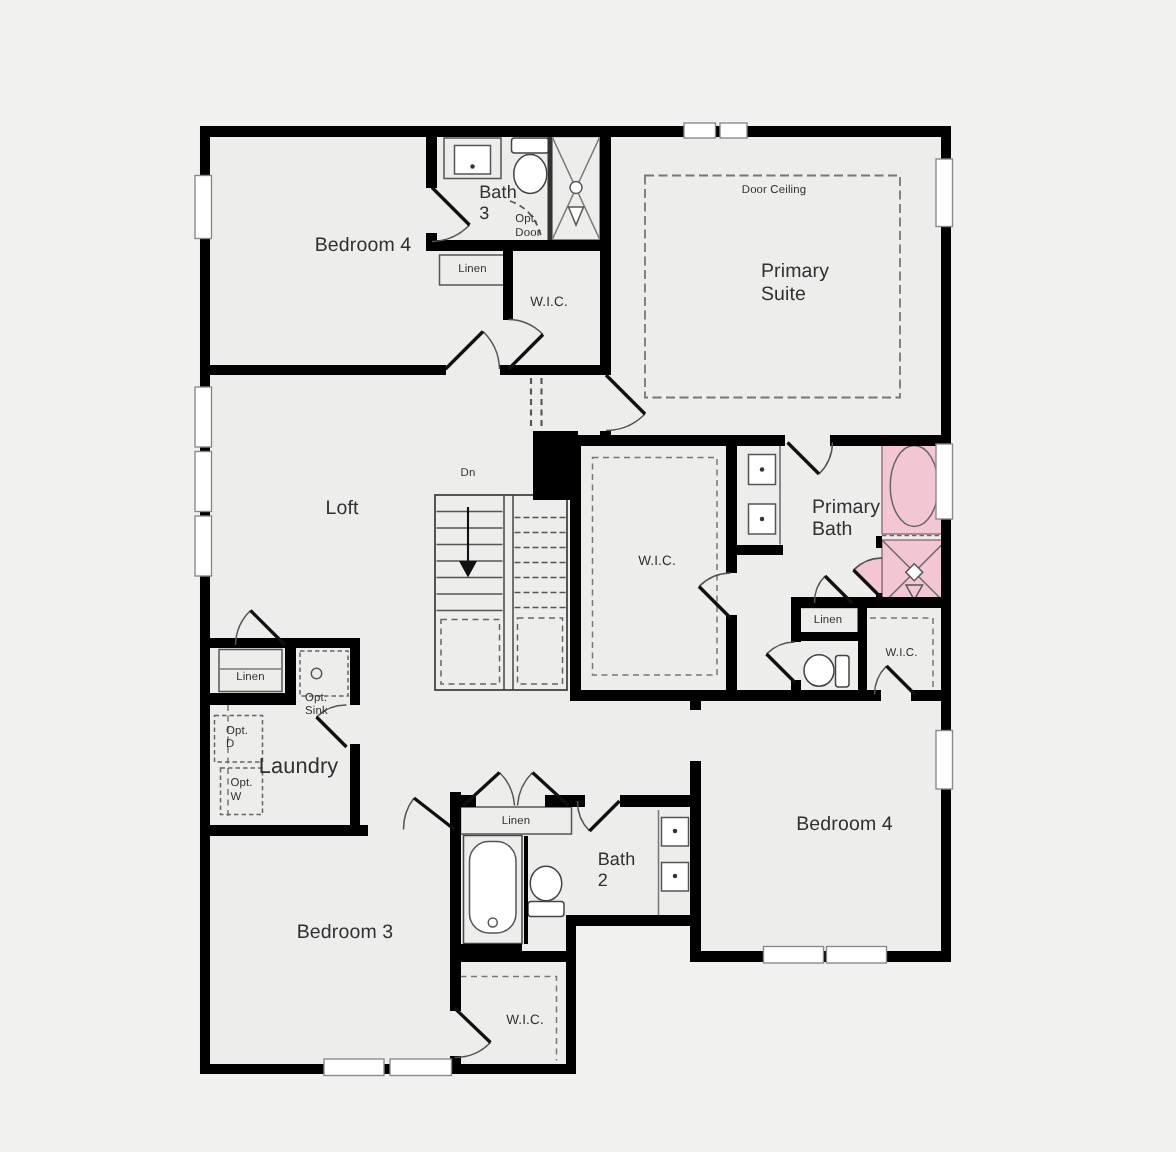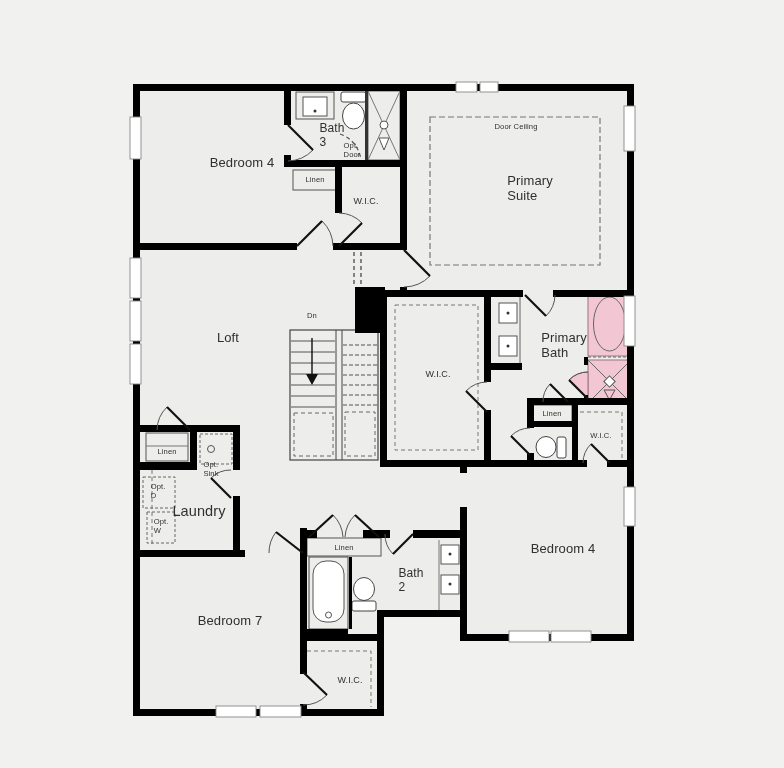--- a/index.html
+++ b/index.html
@@ -283,20 +283,20 @@
   <div class="lbl tiny" style="left:552px;top:414px">Linen</div>
   <div class="lbl tiny" style="left:601px;top:436px">W.I.C.</div>
   <div class="lbl tiny" style="left:167px;top:452px">Linen</div>
   <div class="lbl tiny" style="left:211px;top:470px">Opt.
 Sink</div>
   <div class="lbl tiny" style="left:158px;top:492px">Opt.
 D</div>
   <div class="lbl tiny" style="left:161px;top:527px">Opt.
 W</div>
   <div class="lbl laundry" style="left:199px;top:512px">Laundry</div>
-  <div class="lbl big" style="left:220px;top:621px">Bedroom 7</div>
+  <div class="lbl big" style="left:220px;top:621px">Bedroom 3</div>
   <div class="lbl tiny" style="left:344px;top:548px">Linen</div>
   <div class="lbl med" style="left:411px;top:580px">Bath
 2</div>
   <div class="lbl big" style="left:553px;top:549px">Bedroom 4</div>
   <div class="lbl small" style="left:350px;top:680px">W.I.C.</div>
 
 </div>
 
 </body></html>

